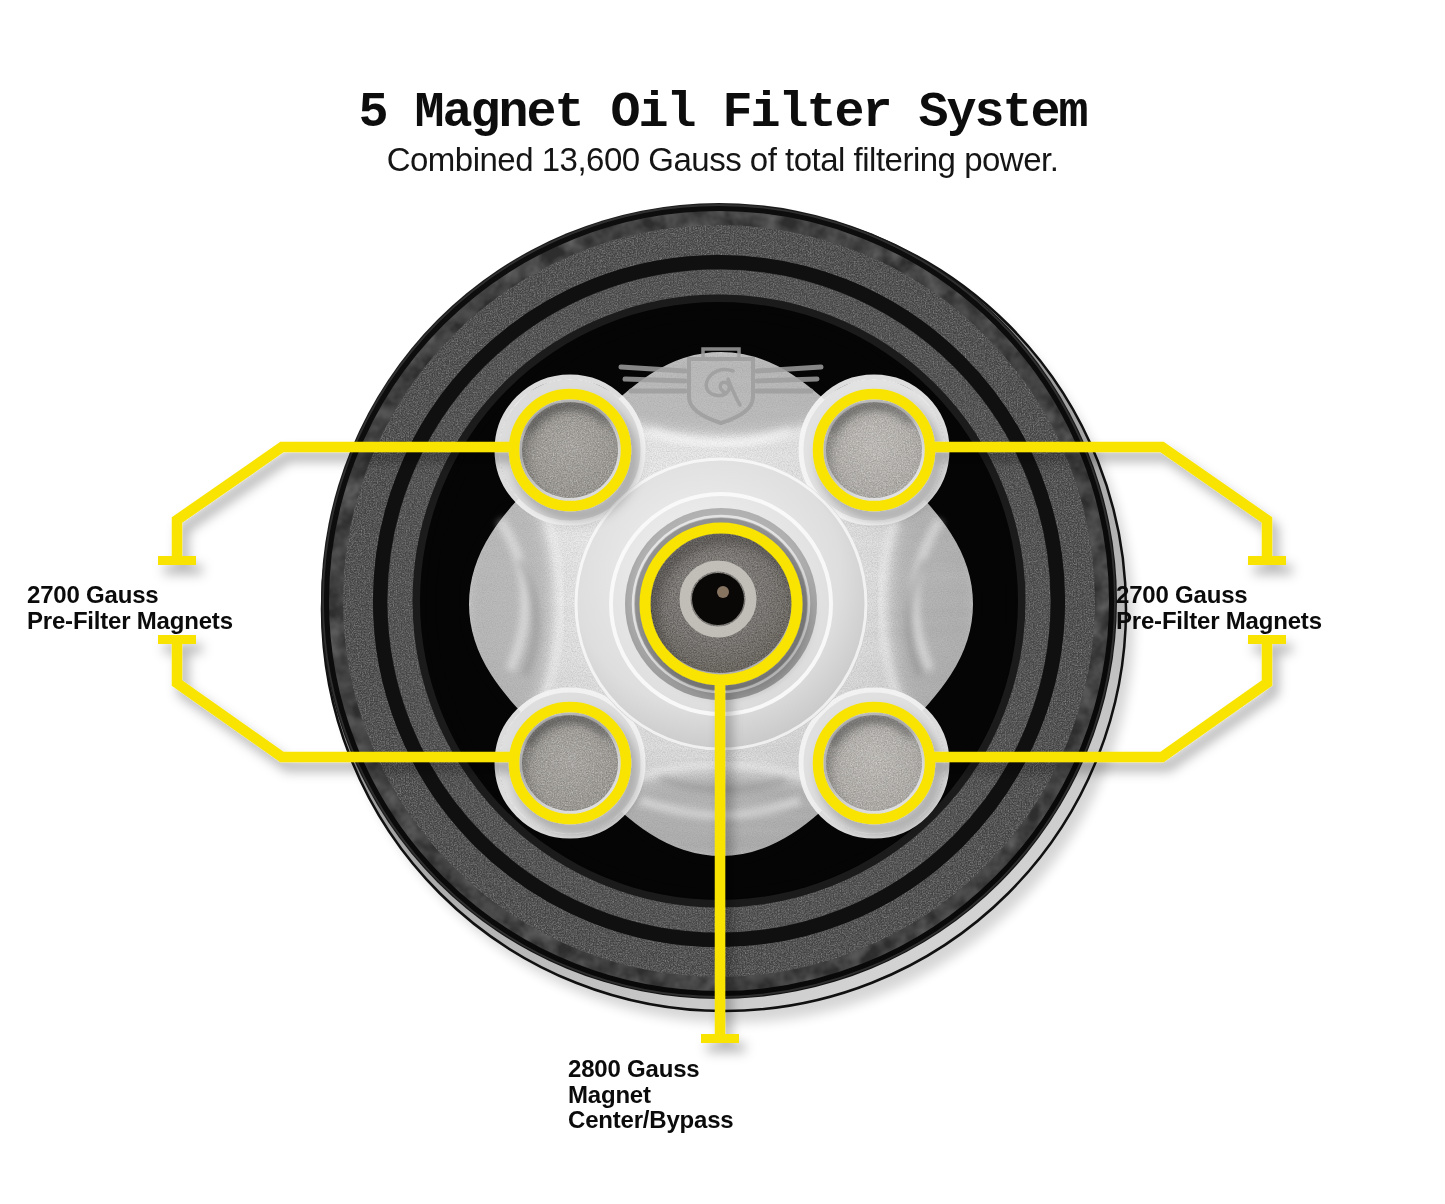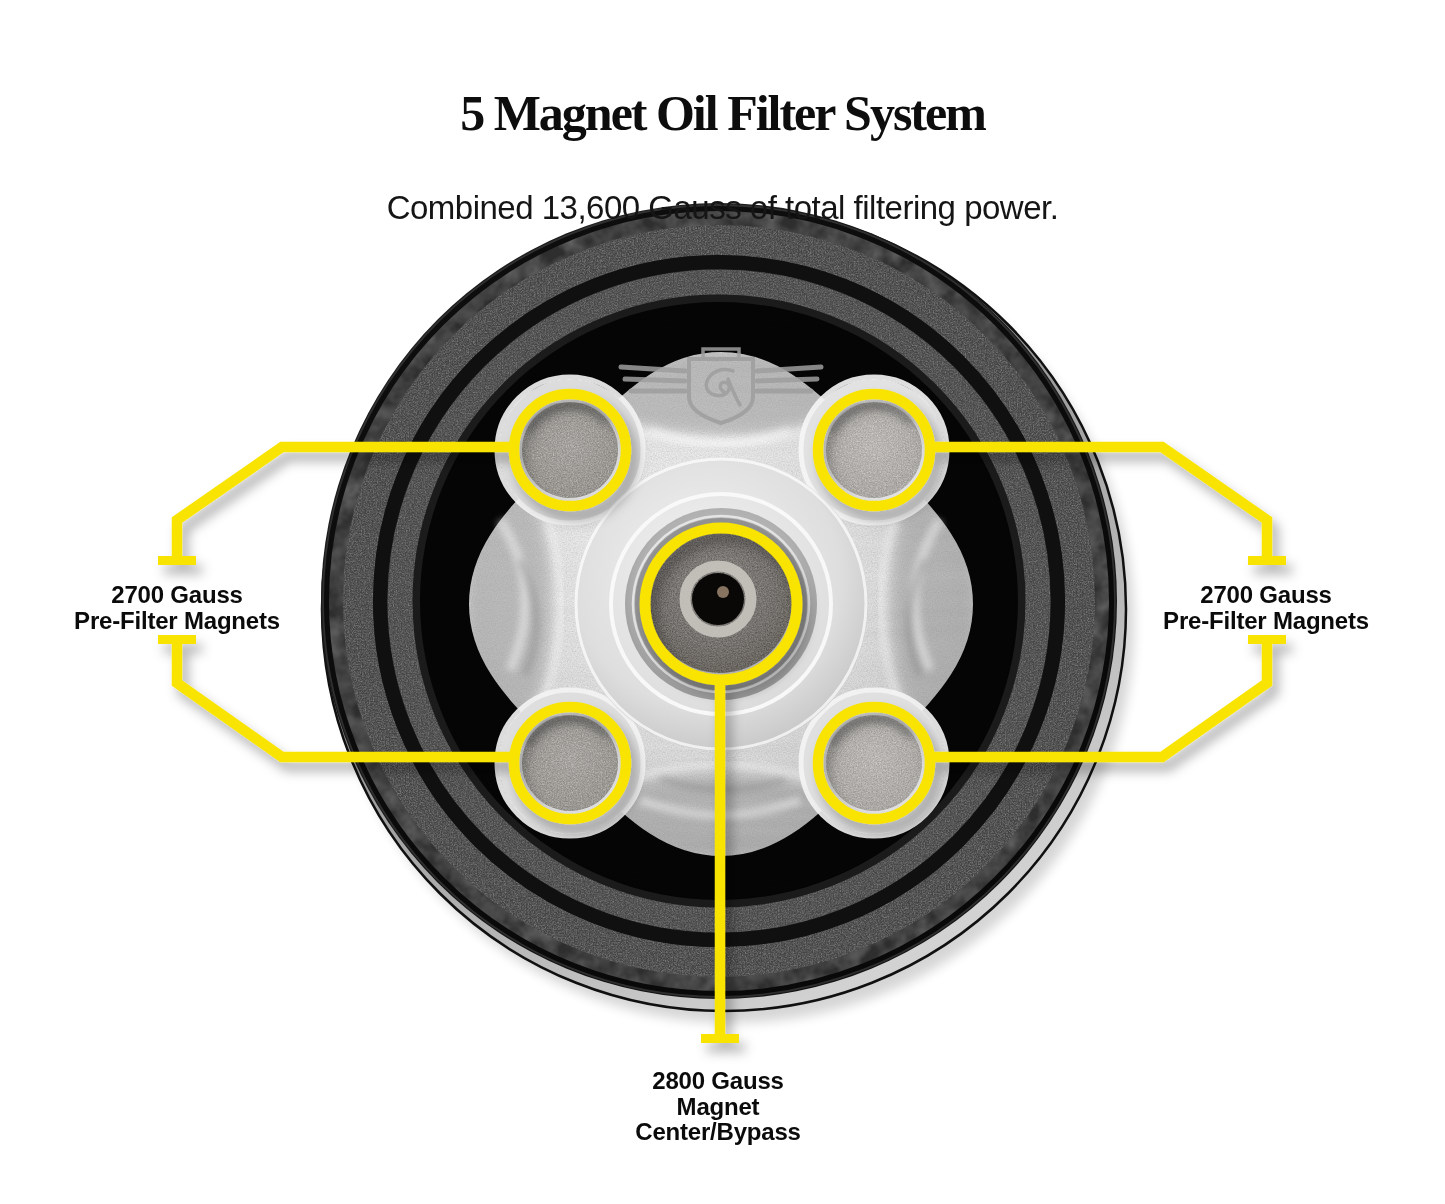--- a/index.html
+++ b/index.html
@@ -9,37 +9,37 @@
     --background:#FFFFFF;
   }
   html,body{margin:0;padding:0;background:var(--background);}
   .stage{
     position:relative;width:1445px;height:1204px;background:var(--background);
     overflow:hidden;font-family:"Liberation Sans",sans-serif;
   }
   .diagram-svg{position:absolute;left:0;top:0;}
   .title{
     position:absolute;left:0;top:88px;width:1445px;text-align:center;
-    font-family:Liberation Serif, serif;font-weight:bold;font-size:50px;line-height:1.0;
+    font-family:Liberation Mono, monospace;font-weight:bold;font-size:50px;line-height:1.0;
     letter-spacing:-2px;color:var(--title-text);
   }
   .subtitle{
     position:absolute;left:0;top:143px;width:1445px;text-align:center;
     font-family:"Liberation Sans",sans-serif;font-size:33px;line-height:1.05;
-    letter-spacing:-0.5px;color:#151515;margin-top:48px;
+    letter-spacing:-0.5px;color:#151515;
   }
   .callout-label{
-    position:absolute;width:300px;text-align:center;
+    position:absolute;width:300px;text-align:left;
     font-weight:bold;font-size:24px;line-height:25.5px;letter-spacing:-0.2px;
     color:var(--label-text);
   }
   .callout-label span{display:block;}
   .label-left{left:27px;top:582px;}
   .label-right{left:1116px;top:582px;}
-  .label-bottom{left:568px;top:1056px;margin-top:12px;}
+  .label-bottom{left:568px;top:1056px;}
   .yellow-stroke{stroke:var(--highlight-yellow);}
 </style>
 </head>
 <body>
 
 <div class="stage">
 
   <svg class="diagram-svg" width="1445" height="1204" viewBox="0 0 1445 1204" xmlns="http://www.w3.org/2000/svg">
     <defs>
       <radialGradient id="faceGrad" cx="45%" cy="40%" r="65%">

